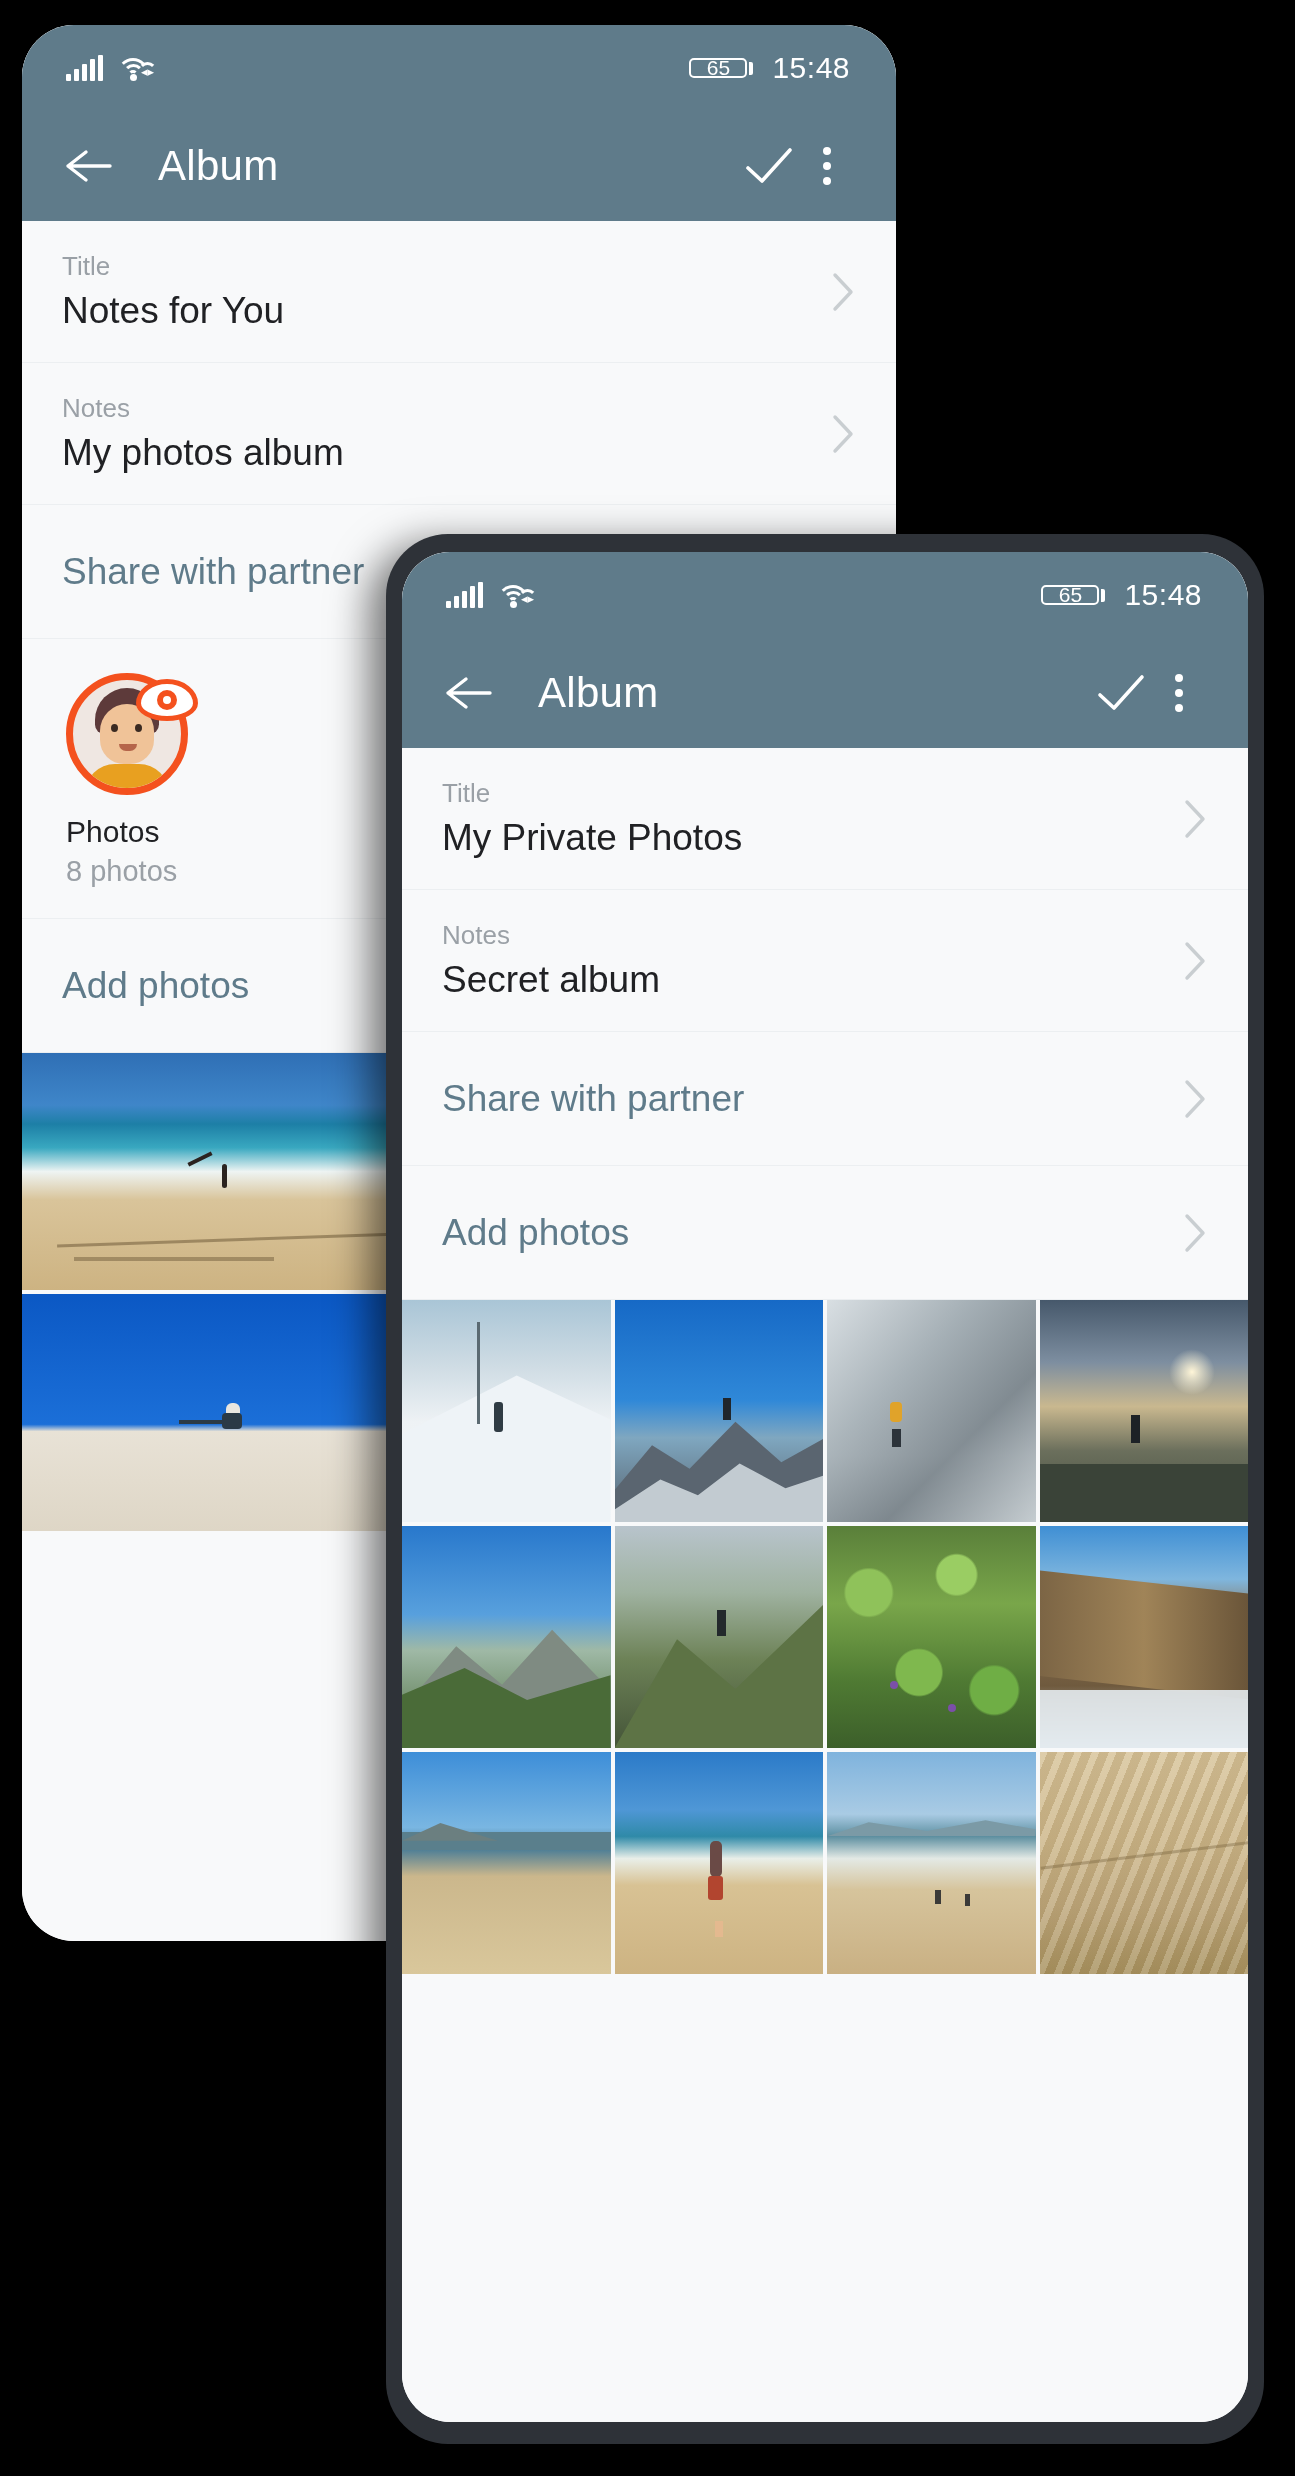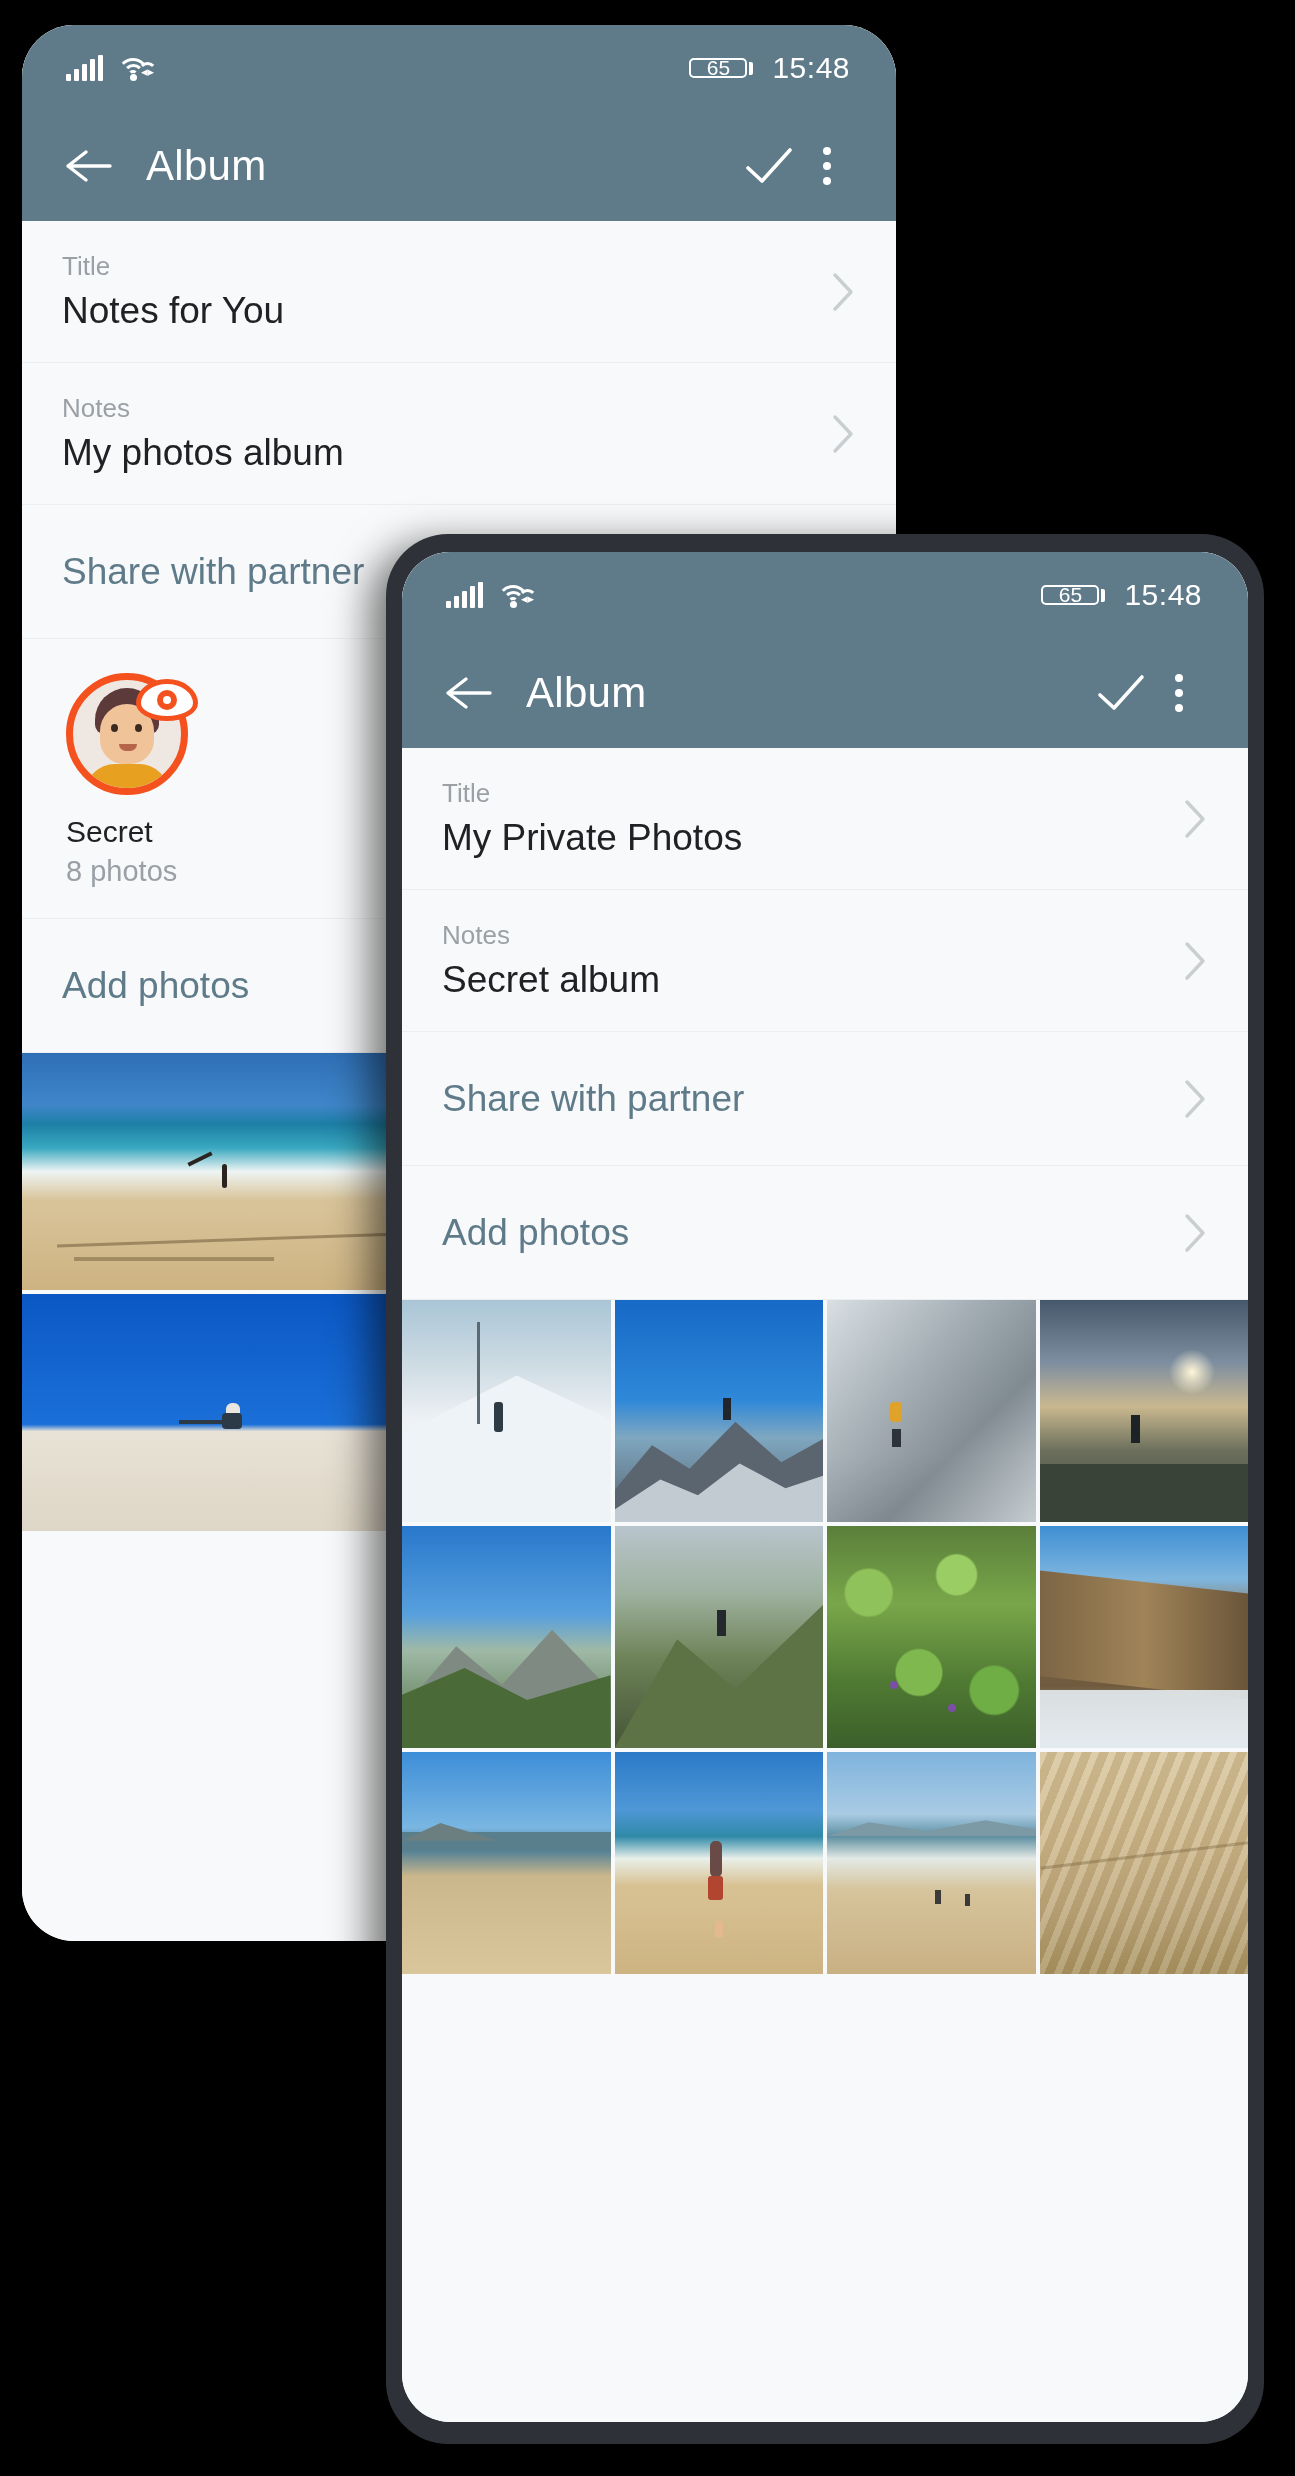--- a/index.html
+++ b/index.html
@@ -79,21 +79,21 @@
   .batt-cap { width: 4px; height: 13px; background: #fff; border-radius: 0 2px 2px 0; }
   .clock { font-size: 30px; letter-spacing: 0.5px; color:#fff; margin-left: 6px; }
 
   
   .appbar {
     height: 110px; background: #5f7b8a;
     display: flex; align-items: center;
     padding: 0 40px 0 36px;
     color: #ffffff;
   }
-  .ab-title { font-size: 42px; margin-left: 30px; flex: 1; color:#fff; letter-spacing:0.3px;}
+  .ab-title { font-size: 42px; margin-left: 42px; flex: 1; color:#fff; letter-spacing:0.3px;}
   .icon-btn { width: 58px; height: 58px; display:flex; align-items:center; justify-content:center; }
   .back-arrow svg, .check svg { display:block; }
   .kebab { display:flex; flex-direction:column; gap:7px; align-items:center; }
   .kebab i { width: 8px; height: 8px; background:#fff; border-radius:50%; display:block; }
 
   
   .list { background:#f8f9fa; }
   .row {
     position: relative;
     padding: 30px 40px 30px 40px;
@@ -247,21 +247,21 @@
               <div class="av-face"></div>
               <div class="av-eye l"></div>
                 <div class="av-eye r"></div>
               <div class="av-mouth"></div>
               <div class="av-body"></div>
             </div>
             <div class="av-eyebadge">
                 <div class="pupil"></div>
               </div>
           </div>
-          <div class="p-name">Secret</div>
+          <div class="p-name">Photos</div>
           <div class="p-sub">8 photos</div>
         </div>
 
         <div class="row link">
           <div class="val">Add photos</div>
           <span class="chev">
             <svg width="26" height="44" viewBox="0 0 26 44">
                 <path d="M5 5 L21 22 L5 39" stroke="#c9ced1" stroke-width="3.4" fill="none" stroke-linecap="round" stroke-linejoin="round"></path>
               </svg>
           </span>

